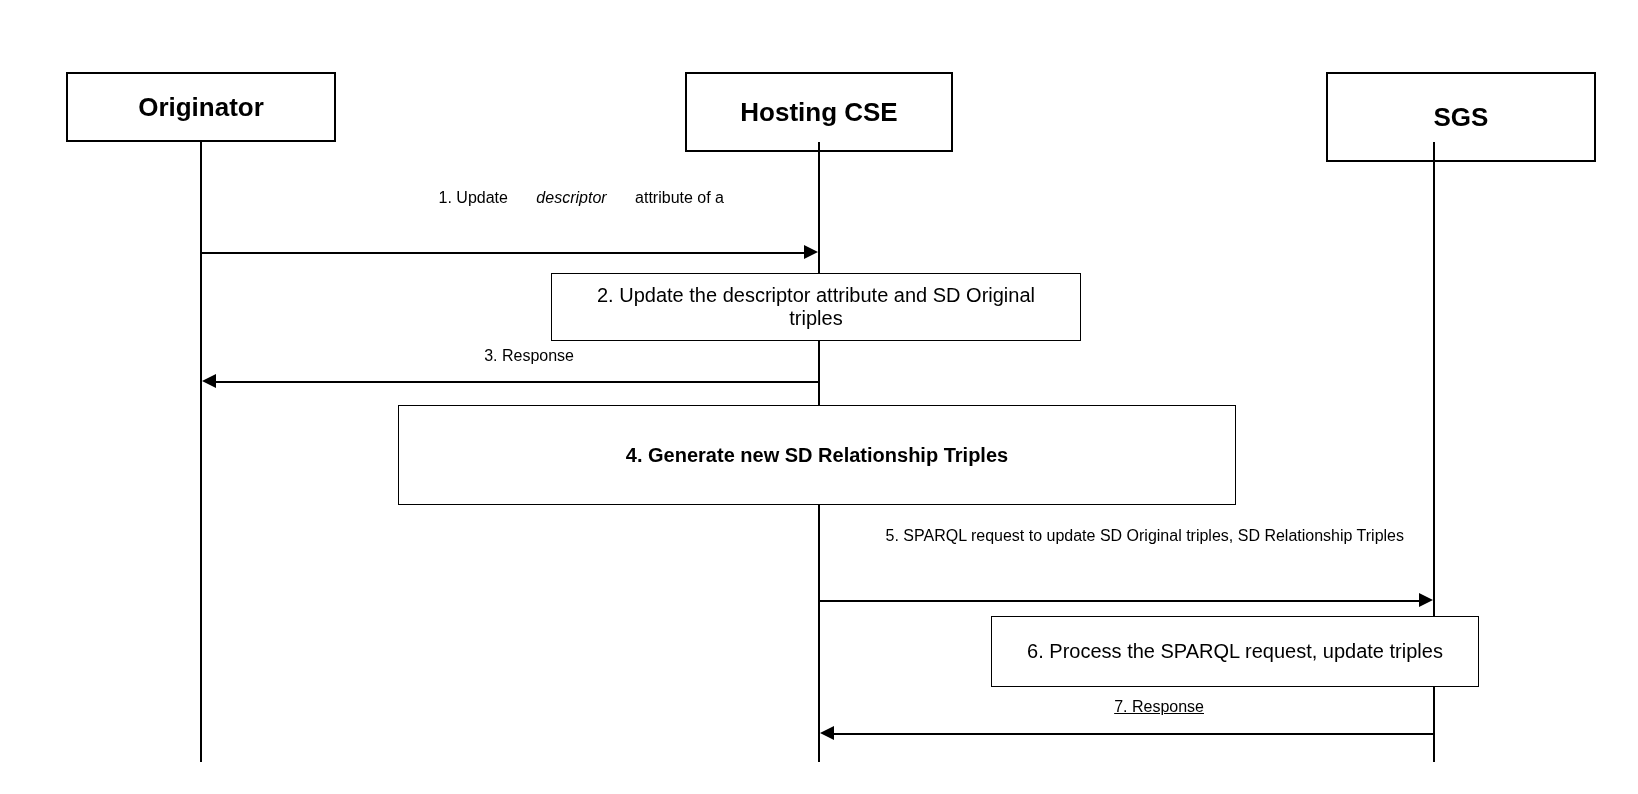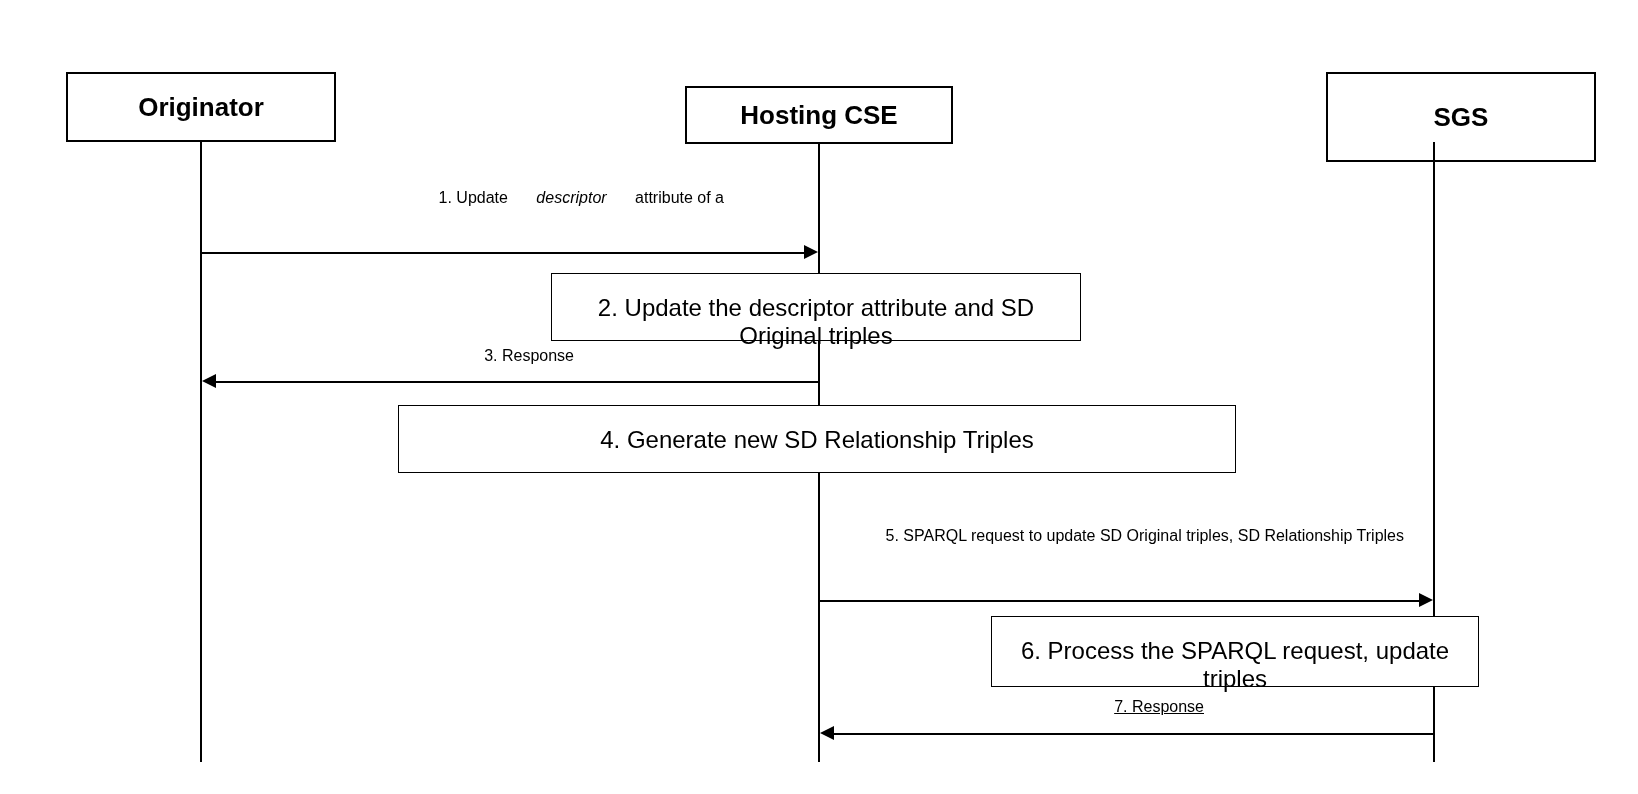--- a/index.html
+++ b/index.html
@@ -29,23 +29,24 @@
       position: absolute;
       text-align: right;
       font-size: 16px;
       line-height: 1.3;
     }
     .activation-box {
       position: absolute;
       border: 1.5px solid #000;
       background: #fff;
       display: flex;
+      align-items: center;
       justify-content: center;
       text-align: center;
-      font-size: 24px;
+      font-size: 20px;
       padding: 8px 12px;
     }
     .arrow-line {
       position: absolute;
       height: 1.5px;
       background: #000;
     }
     .arrow-head-right {
       position: absolute;
       width: 0; height: 0;
@@ -62,21 +63,21 @@
     }
     .italic { font-style: italic; }
   </style>
 </head>
 <body>
 
 <div class="participant-box" style="left:30px; top:36px; width:270px; height:70px;">
   <span>Originator</span>
 </div>
 
-<div class="participant-box" style="left:649px; top:50px; width:268px; height:58px;">
+<div class="participant-box" style="left:649px; top:36px; width:268px; height:80px;">
   <span>Hosting CSE</span>
 </div>
 
 <div class="participant-box" style="left:1290px; top:36px; width:270px; height:90px;">
   <span>SGS</span>
 </div>
 
 <div class="lifeline" style="left:164px; top:106px; height:620px;"></div>
 <div class="lifeline" style="left:782px; top:106px; height:620px;"></div>
 <div class="lifeline" style="left:1397px; top:106px; height:620px;"></div>
@@ -90,21 +91,21 @@
 <div class="activation-box" style="left:515px; top:237px; width:530px; height:68px;">
   <span>2. Update the descriptor attribute and SD Original triples</span>
 </div>
 
 <div class="message-label" style="left:390px; top:310px; width:160px;">
   <span>3. Response</span>
 </div>
 <div class="arrow-line" style="left:180px; top:345px; width:602px;"></div>
 <div class="arrow-head-left" style="left:166px; top:338px;"></div>
 
-<div class="activation-box" style="left:362px; top:369px; width:838px; height:68px;">
+<div class="activation-box" style="left:362px; top:369px; width:838px; height:100px;font-weight:bold;">
   <span>4. Generate new SD Relationship Triples</span>
 </div>
 
 <div class="message-label" style="left:800px; top:490px; width:580px;">
   <span>5. SPARQL request to update SD Original triples, SD Relationship Triples</span>
 </div>
 <div class="arrow-line" style="left:784px; top:564px; width:601px;"></div>
 <div class="arrow-head-right" style="left:1383px; top:557px;"></div>
 
 <div class="activation-box" style="left:955px; top:580px; width:488px; height:71px;">

